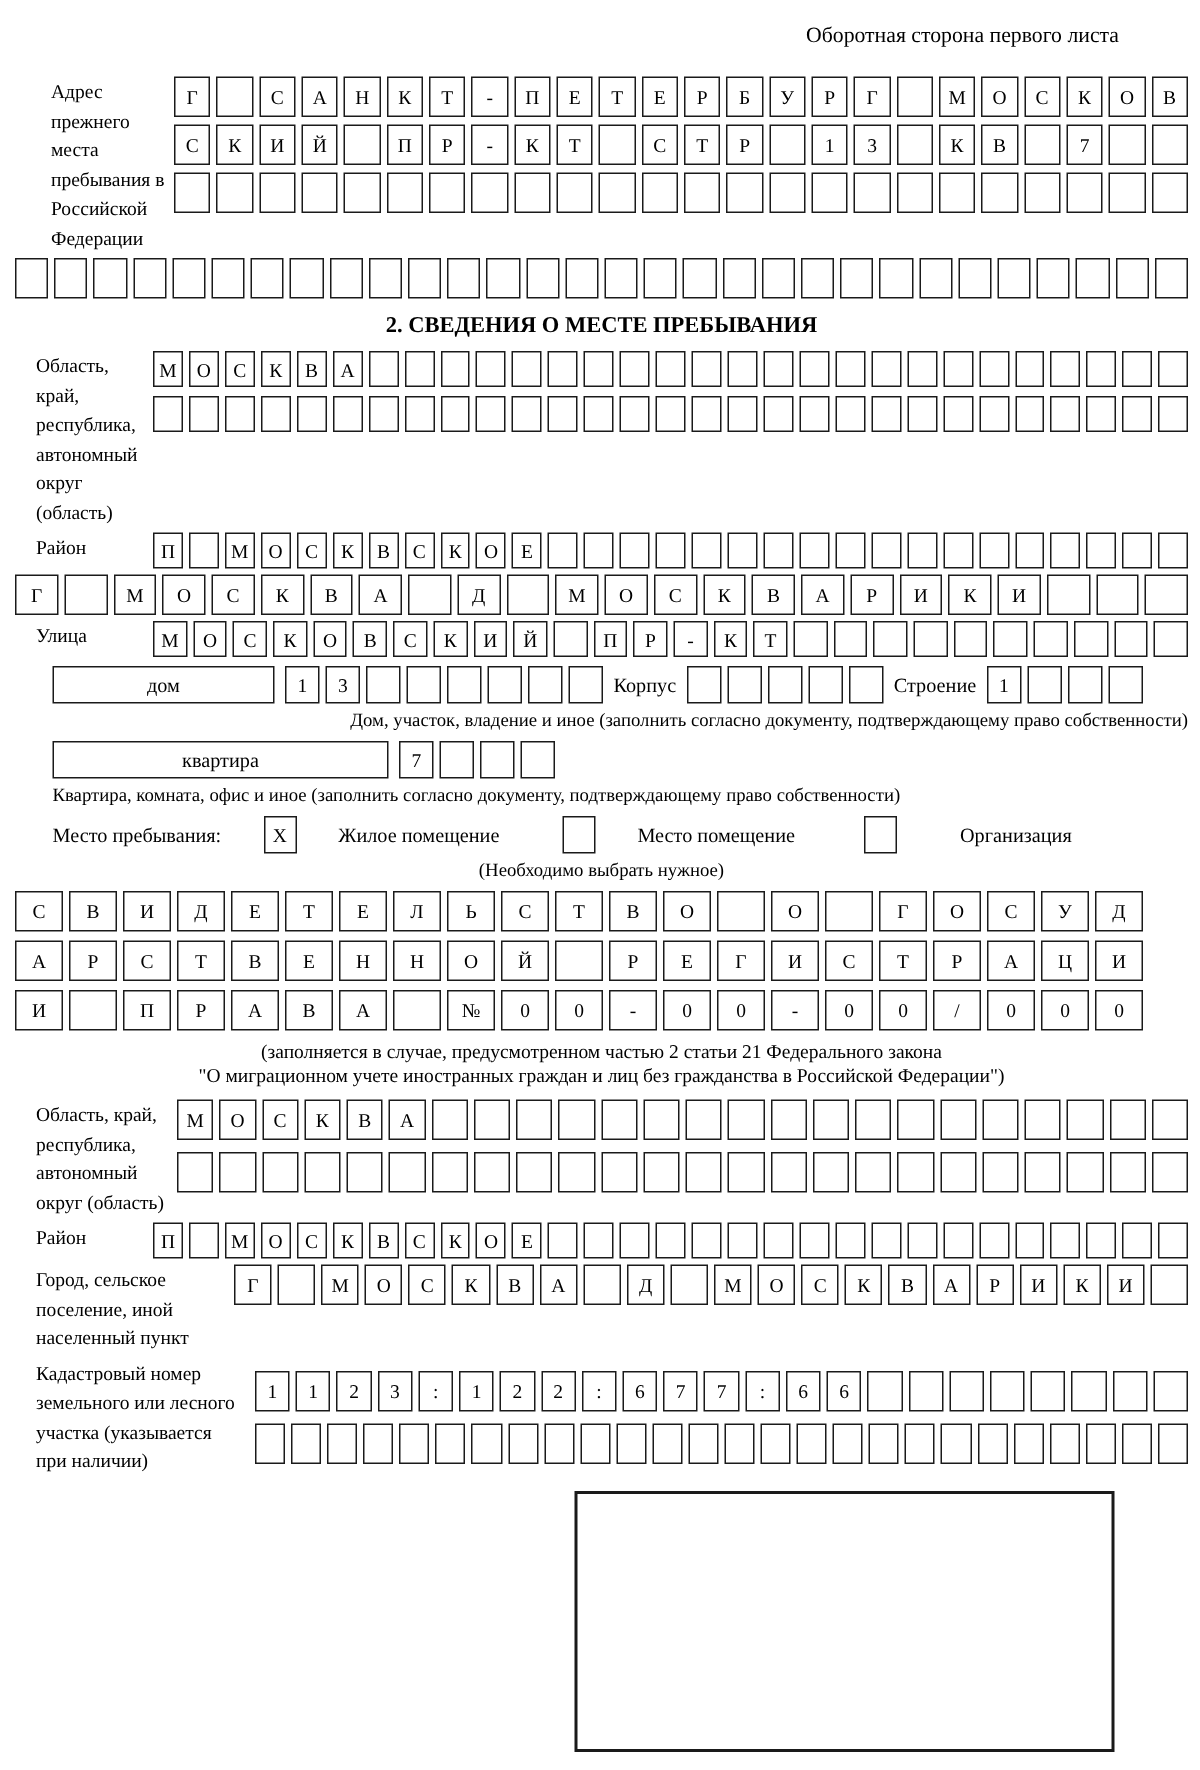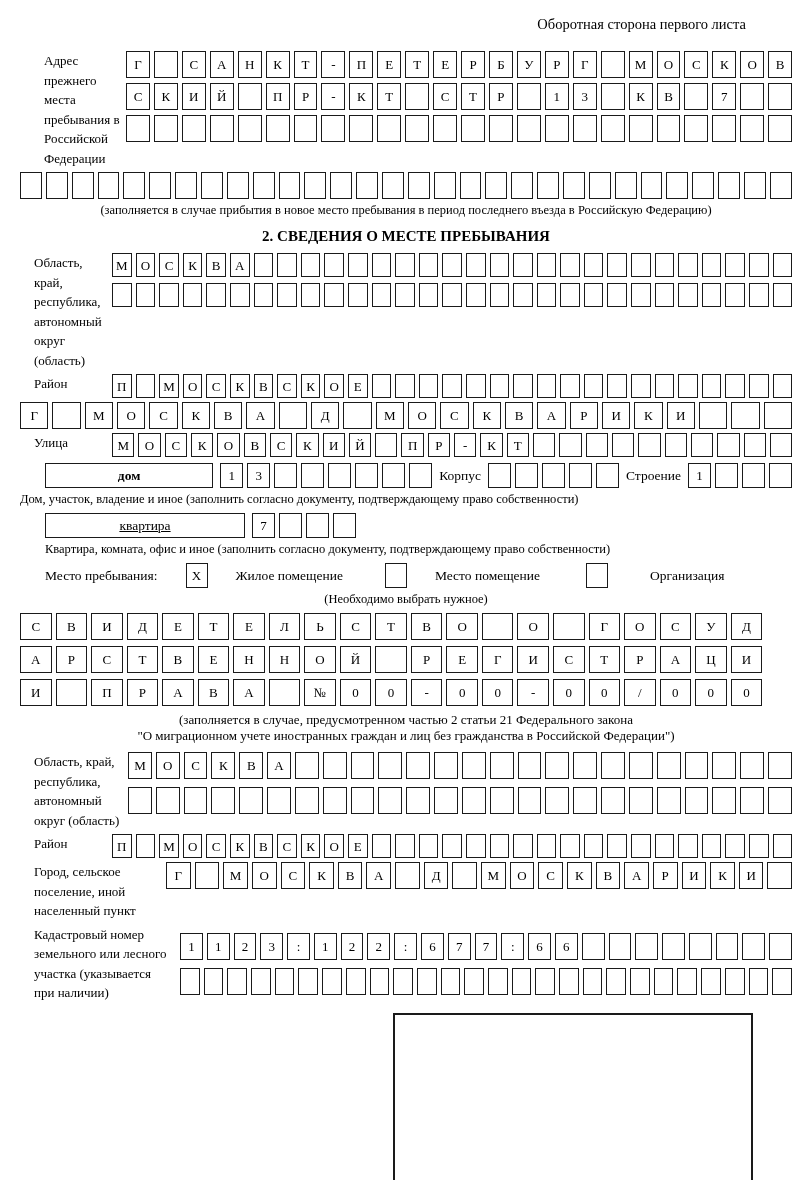--- a/index.html
+++ b/index.html
@@ -1,18 +1,18 @@
 <!DOCTYPE html>
 <html><head>
 <meta charset="utf-8">
 <style>
   html,body{margin:0;padding:0;background:#fff;}
   .page{
     width:800px;height:1180px;box-sizing:border-box;
-    padding:16px 8px 0 20px;
+    padding:16px 8px 0 10px;
     font-family:"Liberation Serif", serif;
     color:#000;background:#fff;overflow:hidden;
   }
   .corner-note{ text-align:right; font-size:14.5px; padding-right:46px; margin-bottom:18px;}
   .frow{display:flex;align-items:flex-start;}
   .lbl{font-size:13px;line-height:1.5;box-sizing:border-box;flex:0 0 auto;}
   .cellcol{flex:1 1 auto;display:flex;flex-direction:column;gap:5px;min-width:0;}
   .cells{display:flex;gap:4px;flex:1 1 auto;min-width:0;}
   .cell{
     flex:1 1 0;height:22px;border:1.5px solid #1a1a1a;background:#fff;
@@ -153,21 +153,20 @@
       <span class="cell"></span>
       <span class="cell"></span>
       <span class="cell"></span>
       <span class="cell"></span>
       <span class="cell"></span>
       <span class="cell"></span>
       <span class="cell"></span>
       <span class="cell"></span>
       <span class="cell"></span>
     </div>
-  <div class="caption center mb6">(заполняется в случае прибытия в новое место пребывания в период последнего въезда в Российскую Федерацию)</div>
 
   <div class="sec-title">2. СВЕДЕНИЯ О МЕСТЕ ПРЕБЫВАНИЯ</div>
 
   <div class="frow mb4">
     <div class="lbl" style="width:92px;padding-left:14px;">Область, край, республика, автономный округ (область)</div>
     <div class="cellcol gap6">
       <div class="cells">
           <span class="cell">М</span>
           <span class="cell">О</span>
           <span class="cell">С</span>
@@ -322,21 +321,21 @@
         <span class="cell"></span>
         <span class="cell"></span>
         <span class="cell"></span>
         <span class="cell"></span>
         <span class="cell"></span>
         <span class="cell"></span>
       </div>
   </div>
 
   <div class="frow mb4" style="margin-left:25px;gap:7px;align-items:center;">
-    <div class="rect" style="width:172px;font-weight:bold;">дом</div>
+    <div class="rect" style="width:148px;">дом</div>
     <div class="cells fixed">
         <span class="cell">1</span>
         <span class="cell">3</span>
         <span class="cell"></span>
         <span class="cell"></span>
         <span class="cell"></span>
         <span class="cell"></span>
         <span class="cell"></span>
         <span class="cell"></span>
       </div>
@@ -349,24 +348,24 @@
         <span class="cell"></span>
       </div>
     <div class="inline-lab">Строение</div>
     <div class="cells fixed">
         <span class="cell">1</span>
         <span class="cell"></span>
         <span class="cell"></span>
         <span class="cell"></span>
       </div>
   </div>
-  <div class="caption mb6" style="">Дом, участок, владение и иное (заполнить согласно документу, подтверждающему право собственности)</div>
+  <div class="caption mb6" style="text-align:right;">Дом, участок, владение и иное (заполнить согласно документу, подтверждающему право собственности)</div>
 
   <div class="frow mb4" style="margin-left:25px;gap:7px;align-items:center;">
-    <div class="rect" style="width:200px;text-decoration:underline;">квартира</div>
+    <div class="rect" style="width:224px;">квартира</div>
     <div class="cells fixed">
         <span class="cell">7</span>
         <span class="cell"></span>
         <span class="cell"></span>
         <span class="cell"></span>
       </div>
   </div>
   <div class="caption mb6" style="margin-left:25px;">Квартира, комната, офис и иное (заполнить согласно документу, подтверждающему право собственности)</div>
 
   <div class="frow mb4" style="margin-left:25px;gap:28px;align-items:flex-start;">

